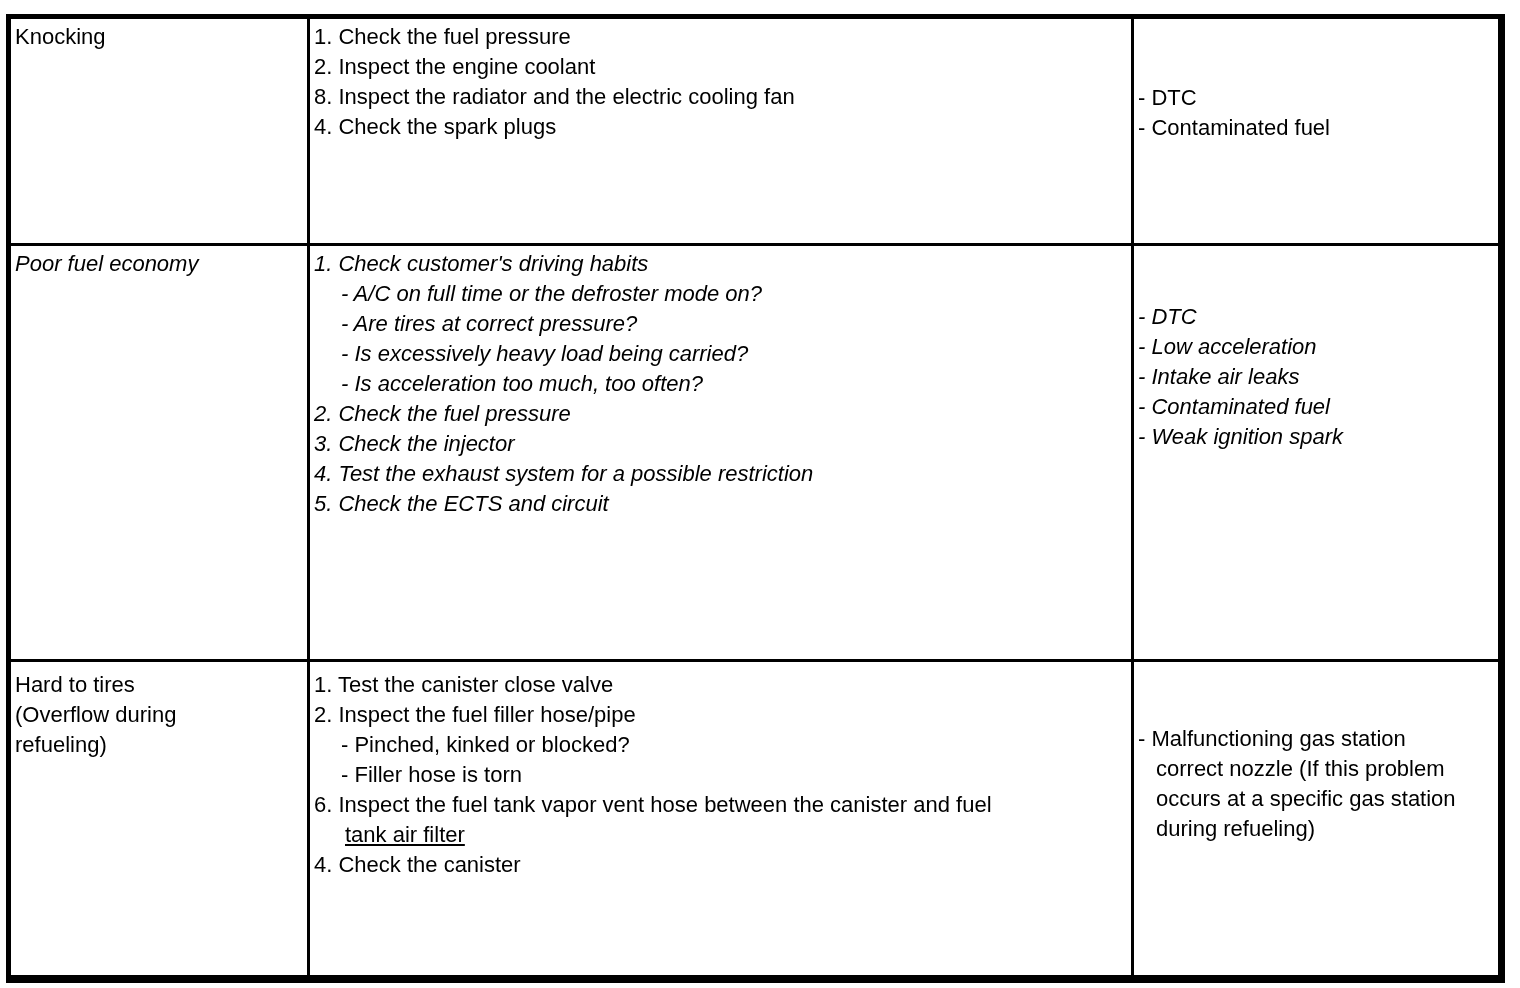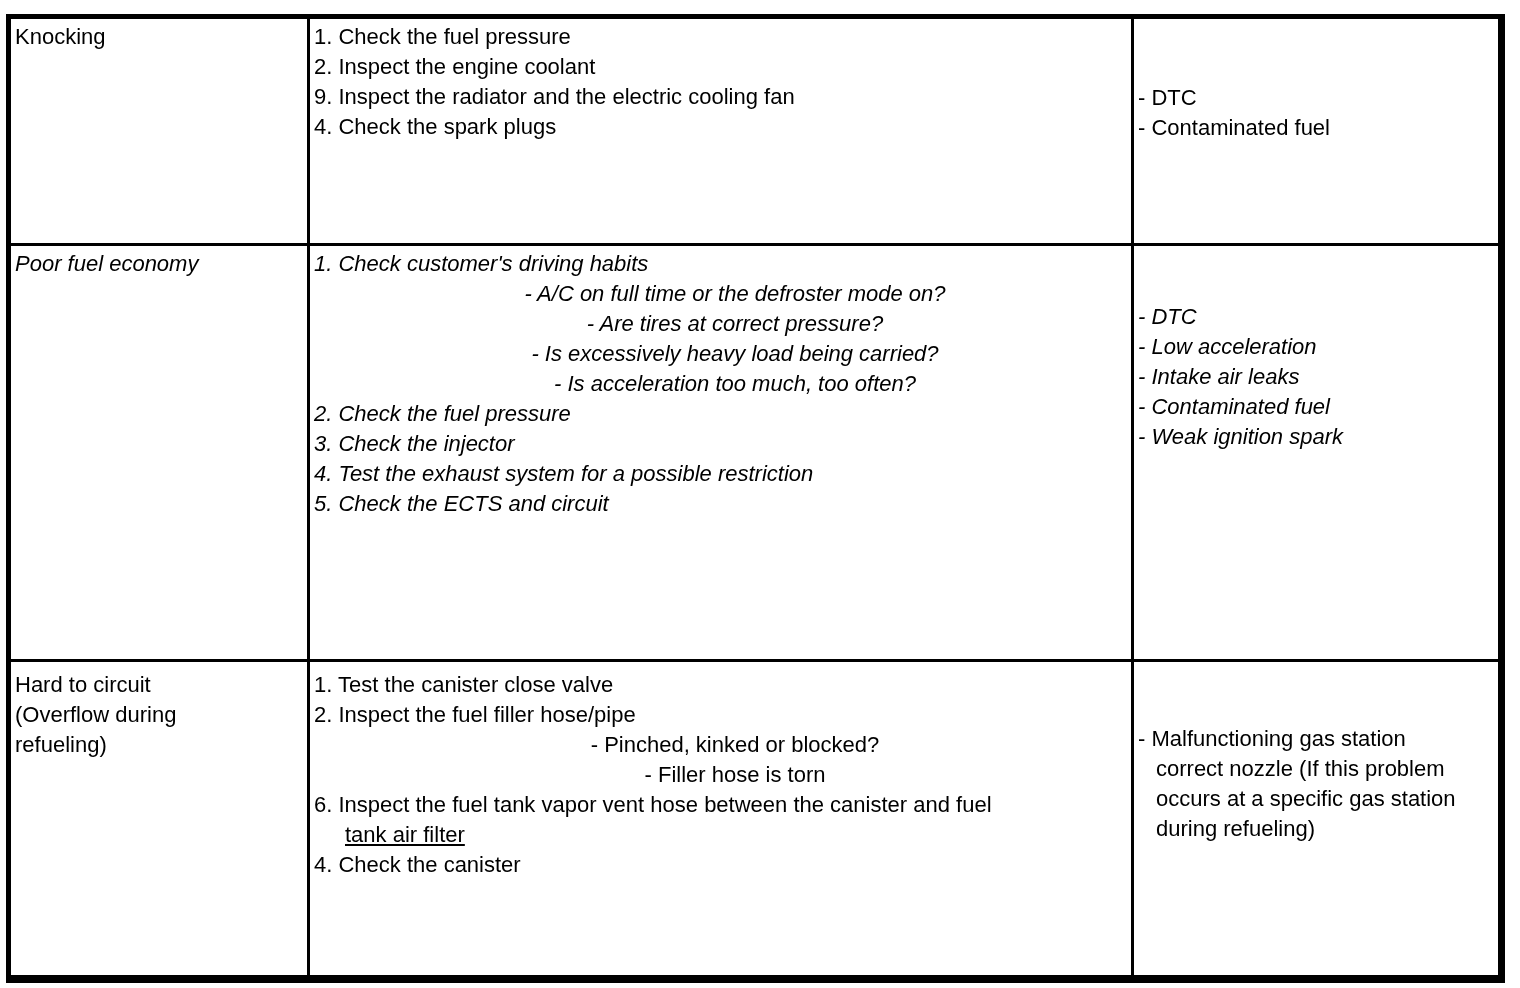--- a/index.html
+++ b/index.html
@@ -40,21 +40,21 @@
   tr.r1 { height: 416px; font-style: italic; }
   tr.r2 { height: 318px; }
   .tbl p {
     margin: 0;
     line-height: 30px;
     white-space: nowrap;
   }
   
   .gap  { margin-top: 32px; }
   
-  .sub  { padding-left: 27px; text-align: center; }
+  .sub  { padding-left: 27px; }
   
   .cont { padding-left: 31px; text-decoration: underline; }
   
   .cause-gap  { margin-top: 34px; }
   .cause-cont { padding-left: 18px; }
   
   td.causes-r0 { padding-top: 64px; }
   td.causes-r1 { padding-top: 56px; }
   td.causes-r2 { padding-top: 62px; }
   
@@ -71,21 +71,21 @@
   </colgroup>
   <tbody>
 
     <tr class="r0">
       <td>
         <p>Knocking</p>
       </td>
       <td>
         <p class="step">1. Check the fuel pressure</p>
         <p class="step gap">2. Inspect the engine coolant</p>
-        <p class="step gap">9. Inspect the radiator and the electric cooling fan</p>
+        <p class="step gap">8. Inspect the radiator and the electric cooling fan</p>
         <p class="step gap">4. Check the spark plugs</p>
       </td>
       <td class="causes-r0">
         <p class="cause">- DTC</p>
         <p class="cause cause-gap">- Contaminated fuel</p>
       </td>
     </tr>
 
     <tr class="r1">
       <td>
@@ -106,21 +106,21 @@
         <p class="cause">- DTC</p>
         <p class="cause cause-gap">- Low acceleration</p>
         <p class="cause cause-gap">- Intake air leaks</p>
         <p class="cause cause-gap">- Contaminated fuel</p>
         <p class="cause cause-gap">- Weak ignition spark</p>
       </td>
     </tr>
 
     <tr class="r2">
       <td class="pt8">
-        <p>Hard to circuit</p>
+        <p>Hard to tires</p>
         <p>(Overflow during</p>
         <p>refueling)</p>
       </td>
       <td class="pt8">
         <p class="step">1. Test the canister close valve</p>
         <p class="step gap">2. Inspect the fuel filler hose/pipe</p>
         <p class="sub">- Pinched, kinked or blocked?</p>
         <p class="sub">- Filler hose is torn</p>
         <p class="step gap">6. Inspect the fuel tank vapor vent hose between the canister and fuel</p>
         <p class="cont">tank air filter</p>

